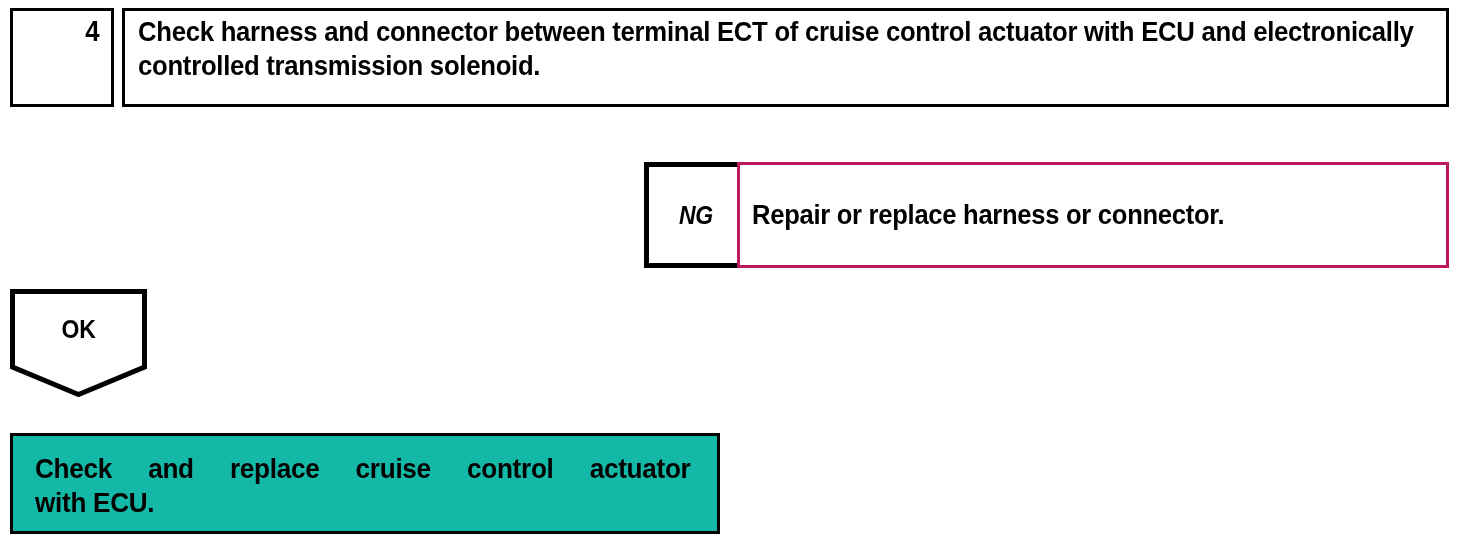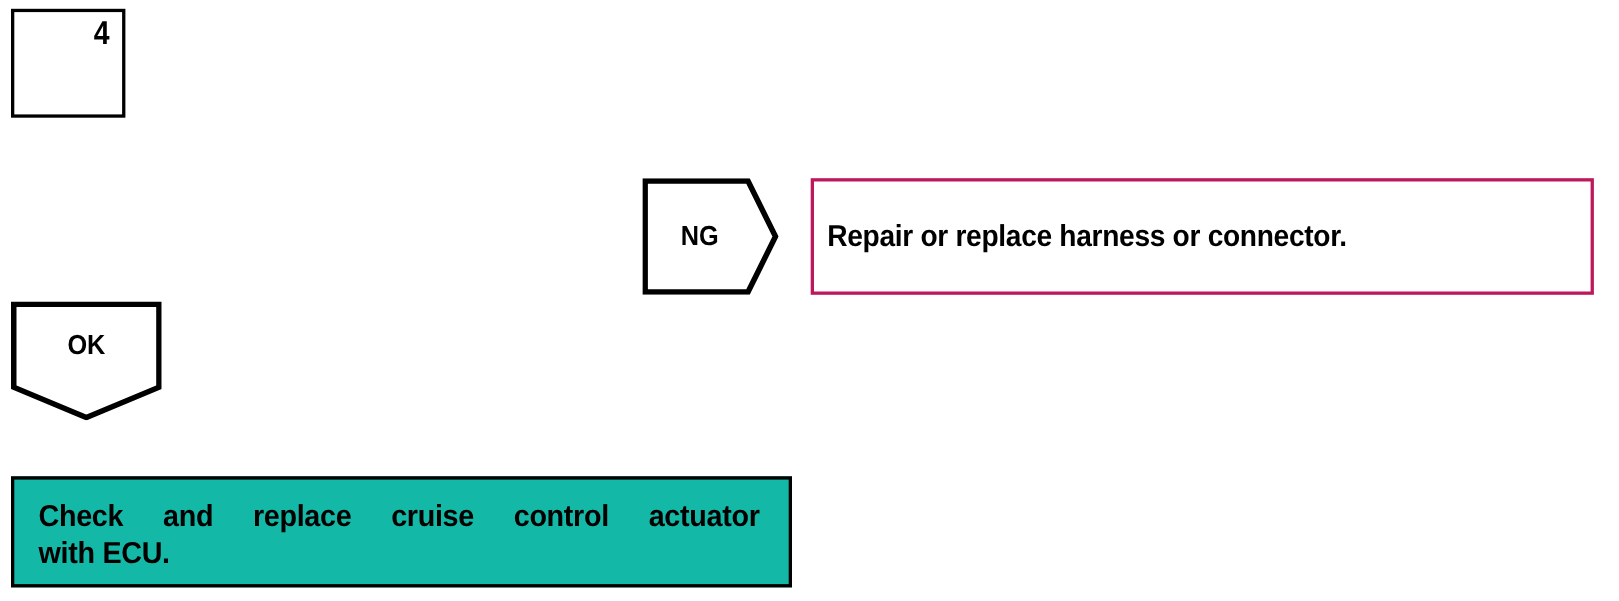--- a/index.html
+++ b/index.html
@@ -68,24 +68,25 @@
     line-height: 34px;
     letter-spacing: -0.3px;
     transform: scaleX(0.935);
     transform-origin: left top;
     width: 1400px;
   }
 
   
   .ng-pentagon {
     position: absolute;
-    left: 584px;
+    left: 644px;
     top: 162px;
     width: 124px;
     height: 106px;
+    font-style: italic;
   }
   .ng-pentagon svg { display: block; }
   .ng-pentagon .lbl {
     position: absolute;
     left: 0;
     top: 0;
     width: 104px;
     height: 106px;
     display: flex;
     align-items: center;
@@ -120,21 +121,21 @@
     line-height: 34px;
     transform: scaleX(0.93);
     transform-origin: left center;
     width: 760px;
   }
 
   
   .ok-pentagon {
     position: absolute;
     left: 10px;
-    top: 274px;
+    top: 289px;
     width: 159px;
     height: 108px;
   }
   .ok-pentagon svg { display: block; }
   .ok-pentagon .lbl {
     position: absolute;
     left: 0;
     top: 0;
     width: 137px;
     height: 80px;
@@ -184,20 +185,23 @@
 </style>
 </head>
 <body>
 
 <div class="canvas">
 
   <div class="step-number-cell">
     <span class="num">4</span>
   </div>
 
+  <div class="step-text-cell">
+    <div class="body">Check harness and connector between terminal ECT of cruise control actuator with ECU and electronically controlled transmission solenoid.</div>
+  </div>
 
   <div class="ng-pentagon">
     <svg width="124" height="106" viewBox="0 0 124 106">
       <polygon points="2.5,2.5 96,2.5 121,53 96,103.5 2.5,103.5" fill="#ffffff" stroke="#000000" stroke-width="5" stroke-linejoin="miter"></polygon>
     </svg>
     <span class="lbl">NG</span>
   </div>
 
   <div class="ng-result-box">
     <div class="body">Repair or replace harness or connector.</div>

